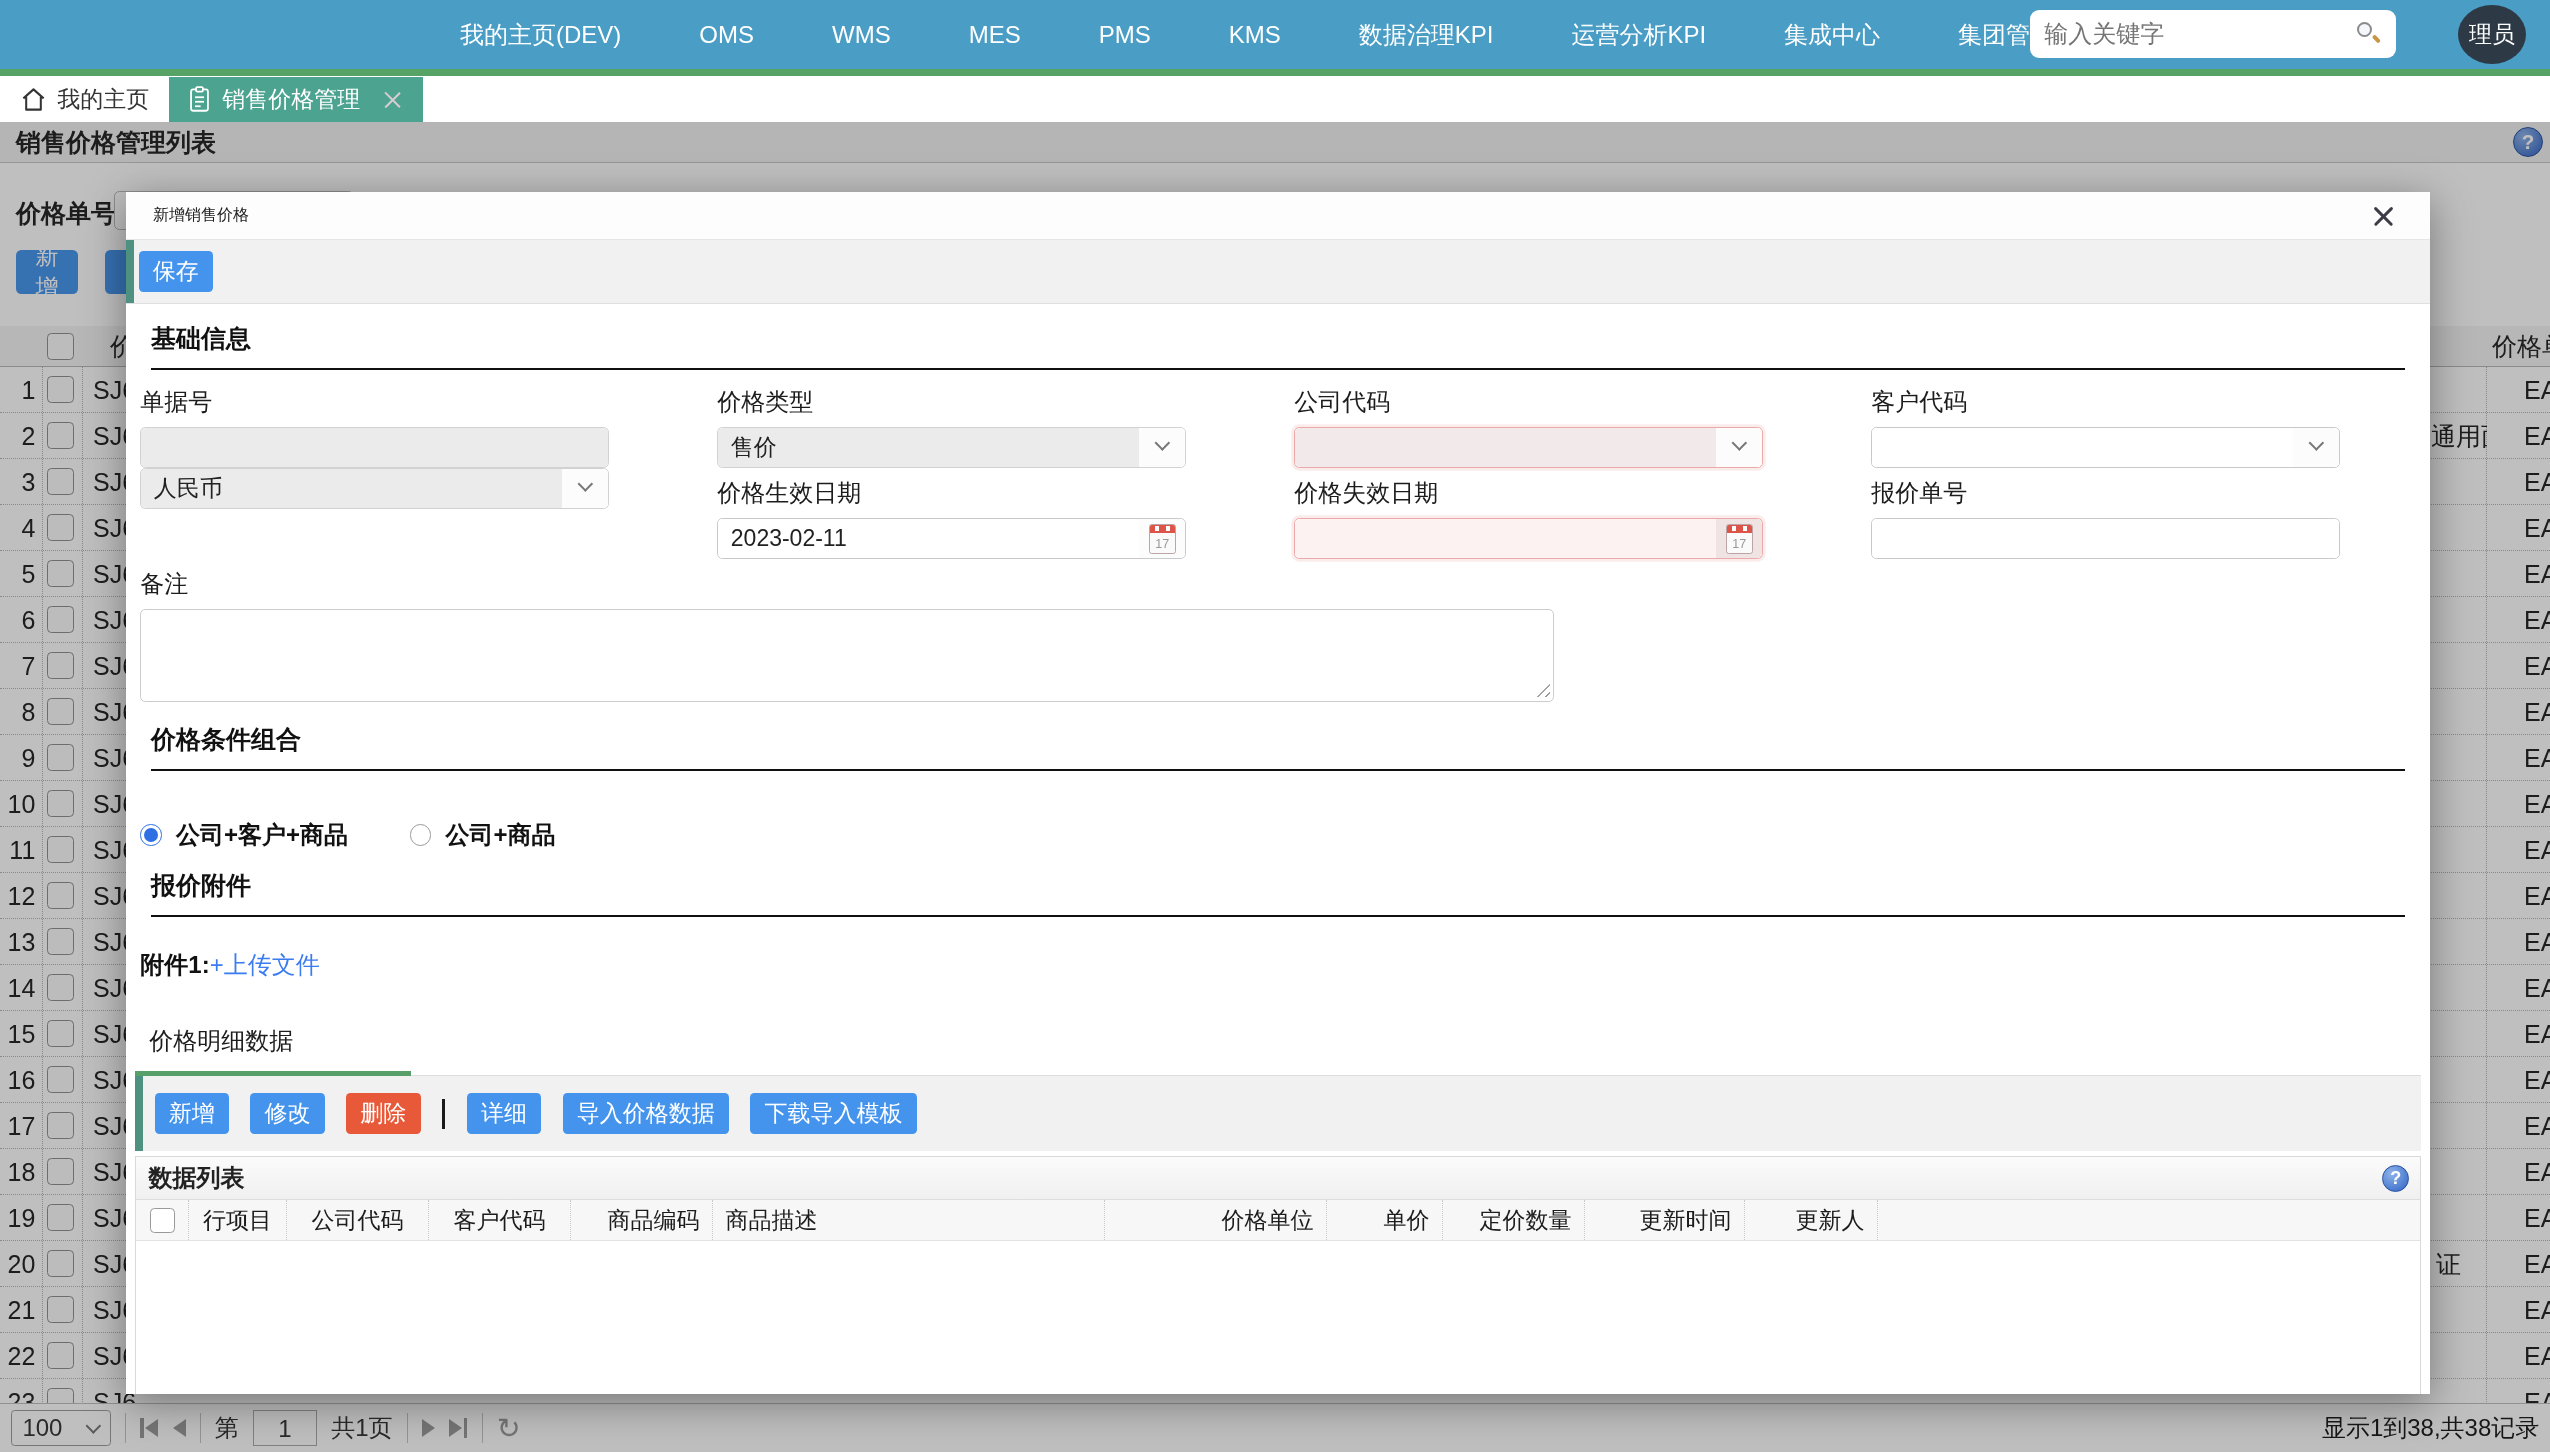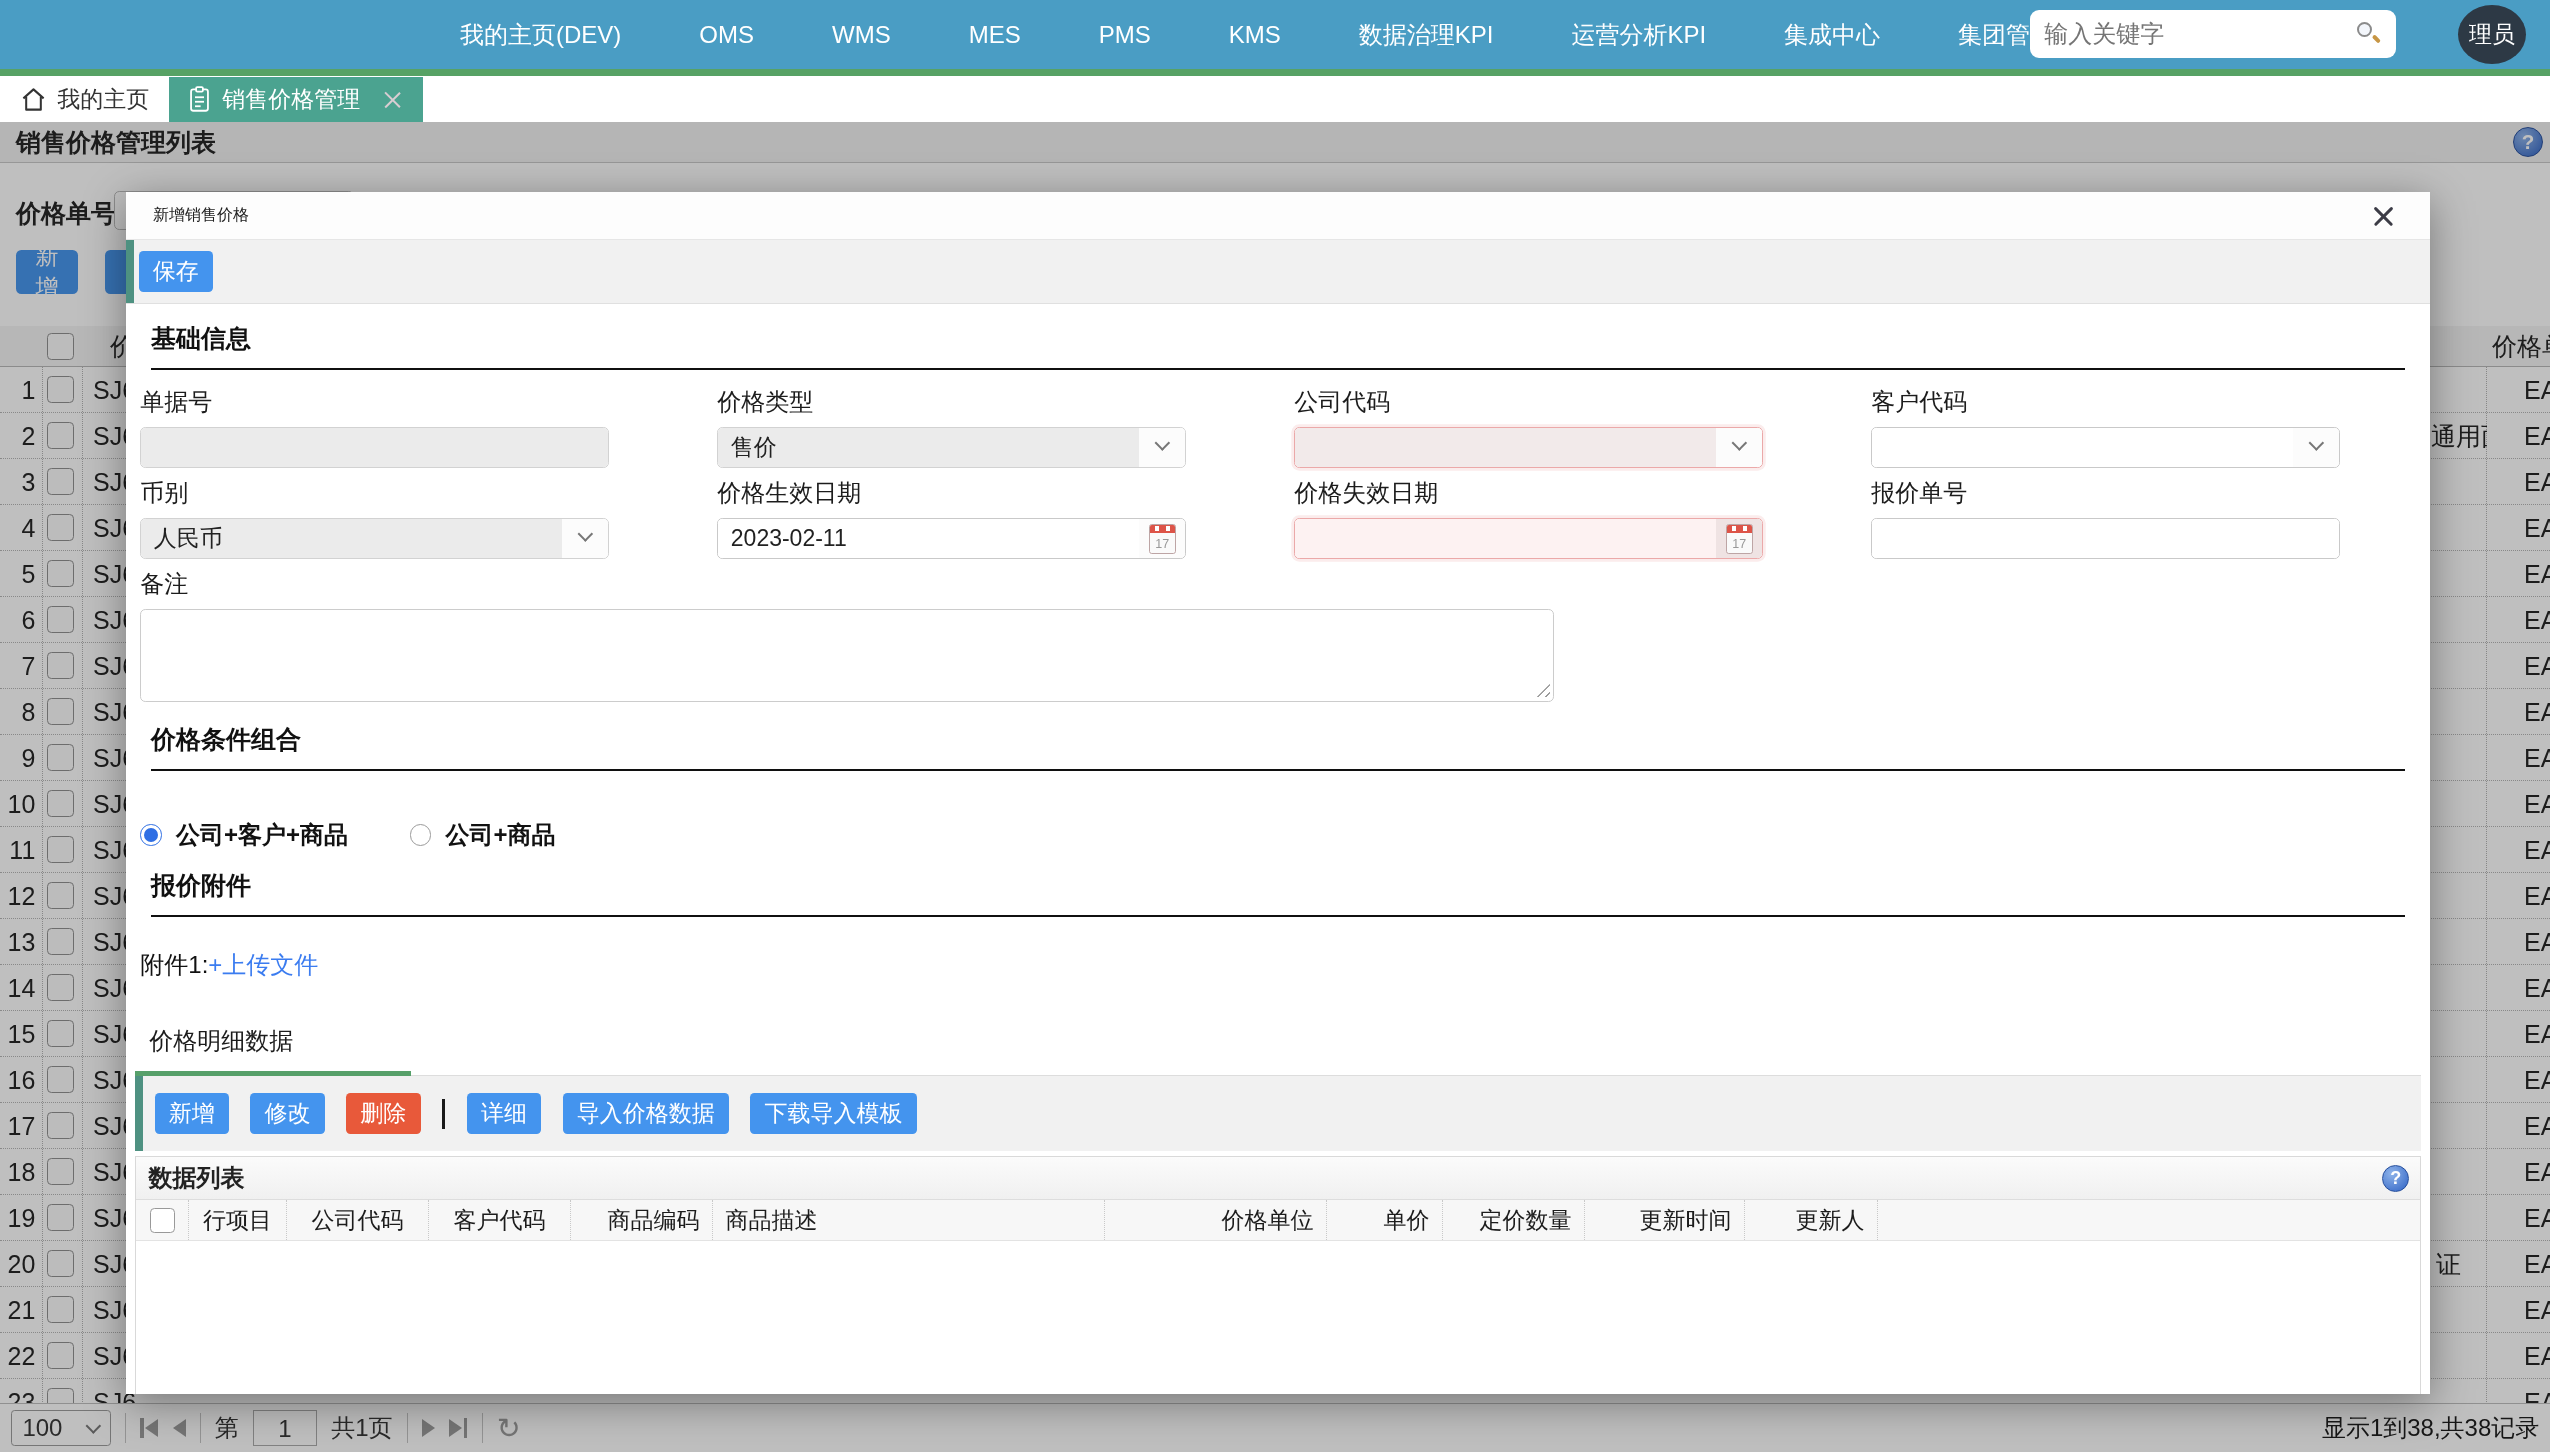--- a/index.html
+++ b/index.html
@@ -94,21 +94,21 @@
   .cal-num { position:absolute; left:0; right:0; bottom:1.8px; text-align:center; font-size:12.5px; color:#999; }
   .remark-wrap { position:relative; width:1414px; margin:3.6px 0 0 5.3px; }
   .remark-ta { width:1414px; height:93px; border:0.9px solid #ccc; border-radius:5.3px; background:#fff; resize:none; outline:none; font-family:"Liberation Sans", sans-serif; font-size:23px; padding:9px 12.5px; }
   .grip { position:absolute; right:4.4px; bottom:8px; width:13.3px; height:13.3px; background:repeating-linear-gradient(135deg, transparent 0 3.6px, #9a9a9a 3.6px 5.3px); clip-path:polygon(100% 0, 100% 100%, 0 100%); }
   .radio-row { display:flex; align-items:center; margin:48px 5.3px 0; font-size:24px; font-weight:bold; color:#111; }
   .radio-item { display:flex; align-items:center; margin-right:62px; cursor:pointer; }
   .radio { width:21.4px; height:21.4px; border-radius:50%; border:1.8px solid #9a9a9a; background:#fff; margin-right:14.2px; position:relative; }
   .radio.checked { border-color:#2f6fe4; }
   .radio.checked::after { content:""; position:absolute; inset:2.7px; border-radius:50%; background:#2f6fe4; }
   .attach-row { display:flex; align-items:center; margin:32px 5.3px 0; }
-  .attach-label { font-size:24px; font-weight:normal; color:#111; }
+  .attach-label { font-size:24px; font-weight:bold; color:#111; }
   .upload-link { font-size:24px; color:#3b7cf0; cursor:pointer; }
   .dtab-row { position:relative; height:59px; margin-top:36px; border-bottom:0.9px solid #ddd; }
   .dtab { position:absolute; left:0; bottom:-0.9px; width:276px; padding:0 0 14.2px 14.2px; font-size:24px; color:#1c1c1c; border-bottom:5.3px solid #57a06a; cursor:pointer; white-space:nowrap; }
   .m-toolbar2 { position:relative; height:75px; background:#f1f1f1; display:flex; align-items:center; gap:21.4px; padding-left:19.6px; }
   .vbar { width:3.6px; height:30px; background:#1a1a1a; }
   .panel { border:0.9px solid #d9d9d9; margin-top:5.3px; }
   .panel-header { position:relative; height:43px; background:linear-gradient(#fbfbfb,#f0f0f0); display:flex; align-items:center; padding:0 12.5px; font-size:24px; font-weight:bold; color:#222; border-bottom:0.9px solid #ddd; }
   .panel-help { position:absolute; right:10.7px; top:8px; width:27px; height:27px; border-radius:50%; background:radial-gradient(circle at 35% 30%, #8fb4ea, #2e62c4); color:#fff; font-weight:bold; font-size:18px; display:flex; align-items:center; justify-content:center; border:0.9px solid #274f9c; }
   .thead { display:flex; height:41px; background:#f7f7f7; border-bottom:0.9px solid #e3e3e3; font-size:23px; color:#1c1c1c; }
   .th { border-right:0.9px dotted #c9c9c9; padding:0 12.5px; height:100%; display:flex; align-items:center; white-space:nowrap; }
@@ -408,21 +408,20 @@
           <div class="fcell">
             <div class="flabel">客户代码</div>
             <div class="ctrl st-normal">
               <span class="val"></span>
               <span class="arrbox">
                 <span class="chev"></span>
               </span>
             </div>
           </div>
           <div class="fcell">
-            <div class="flabel">币别</div>
             <div class="ctrl st-disabled">
               <span class="val">人民币</span>
               <span class="arrbox">
                 <span class="chev"></span>
               </span>
             </div>
           </div>
           <div class="fcell">
             <div class="flabel">价格生效日期</div>
             <div class="ctrl st-normal dt">

